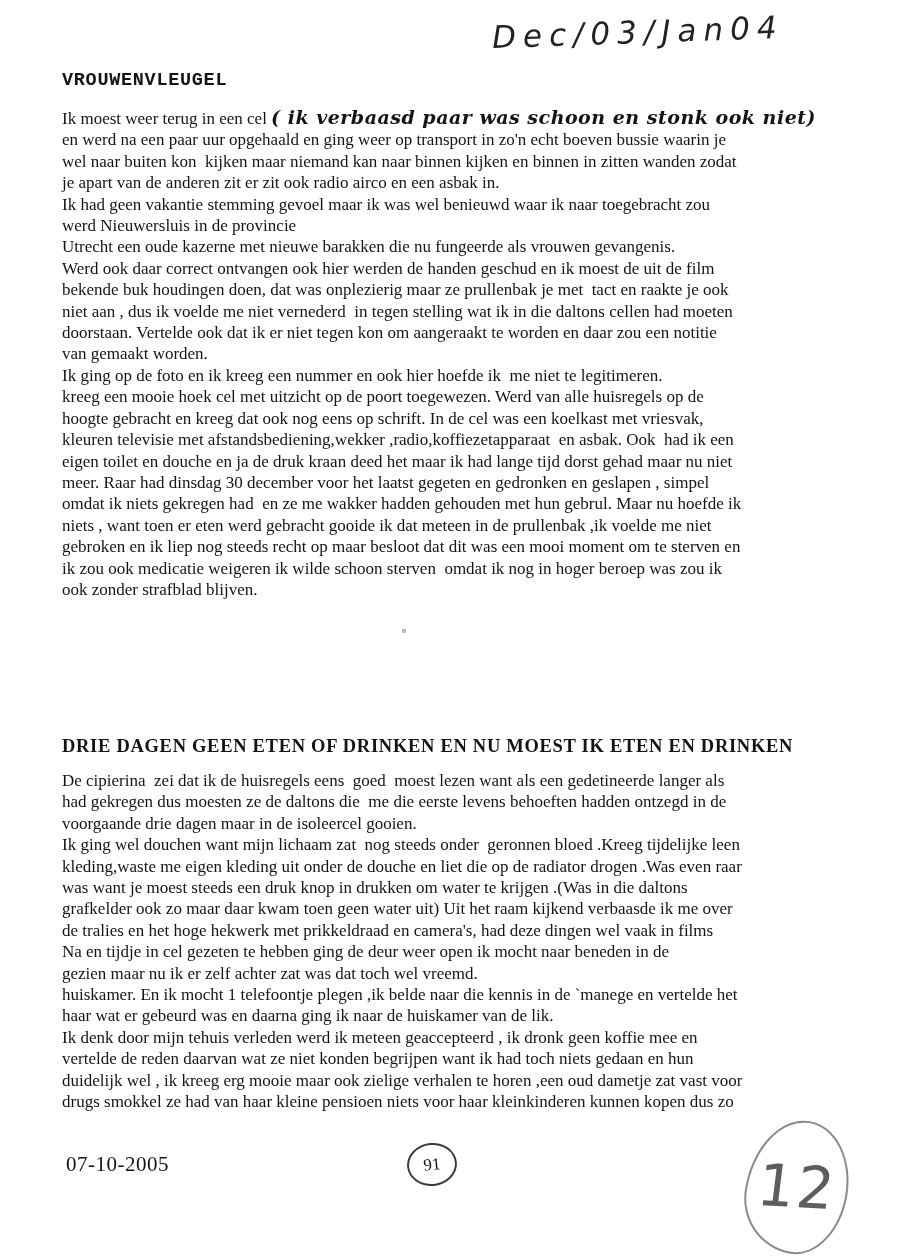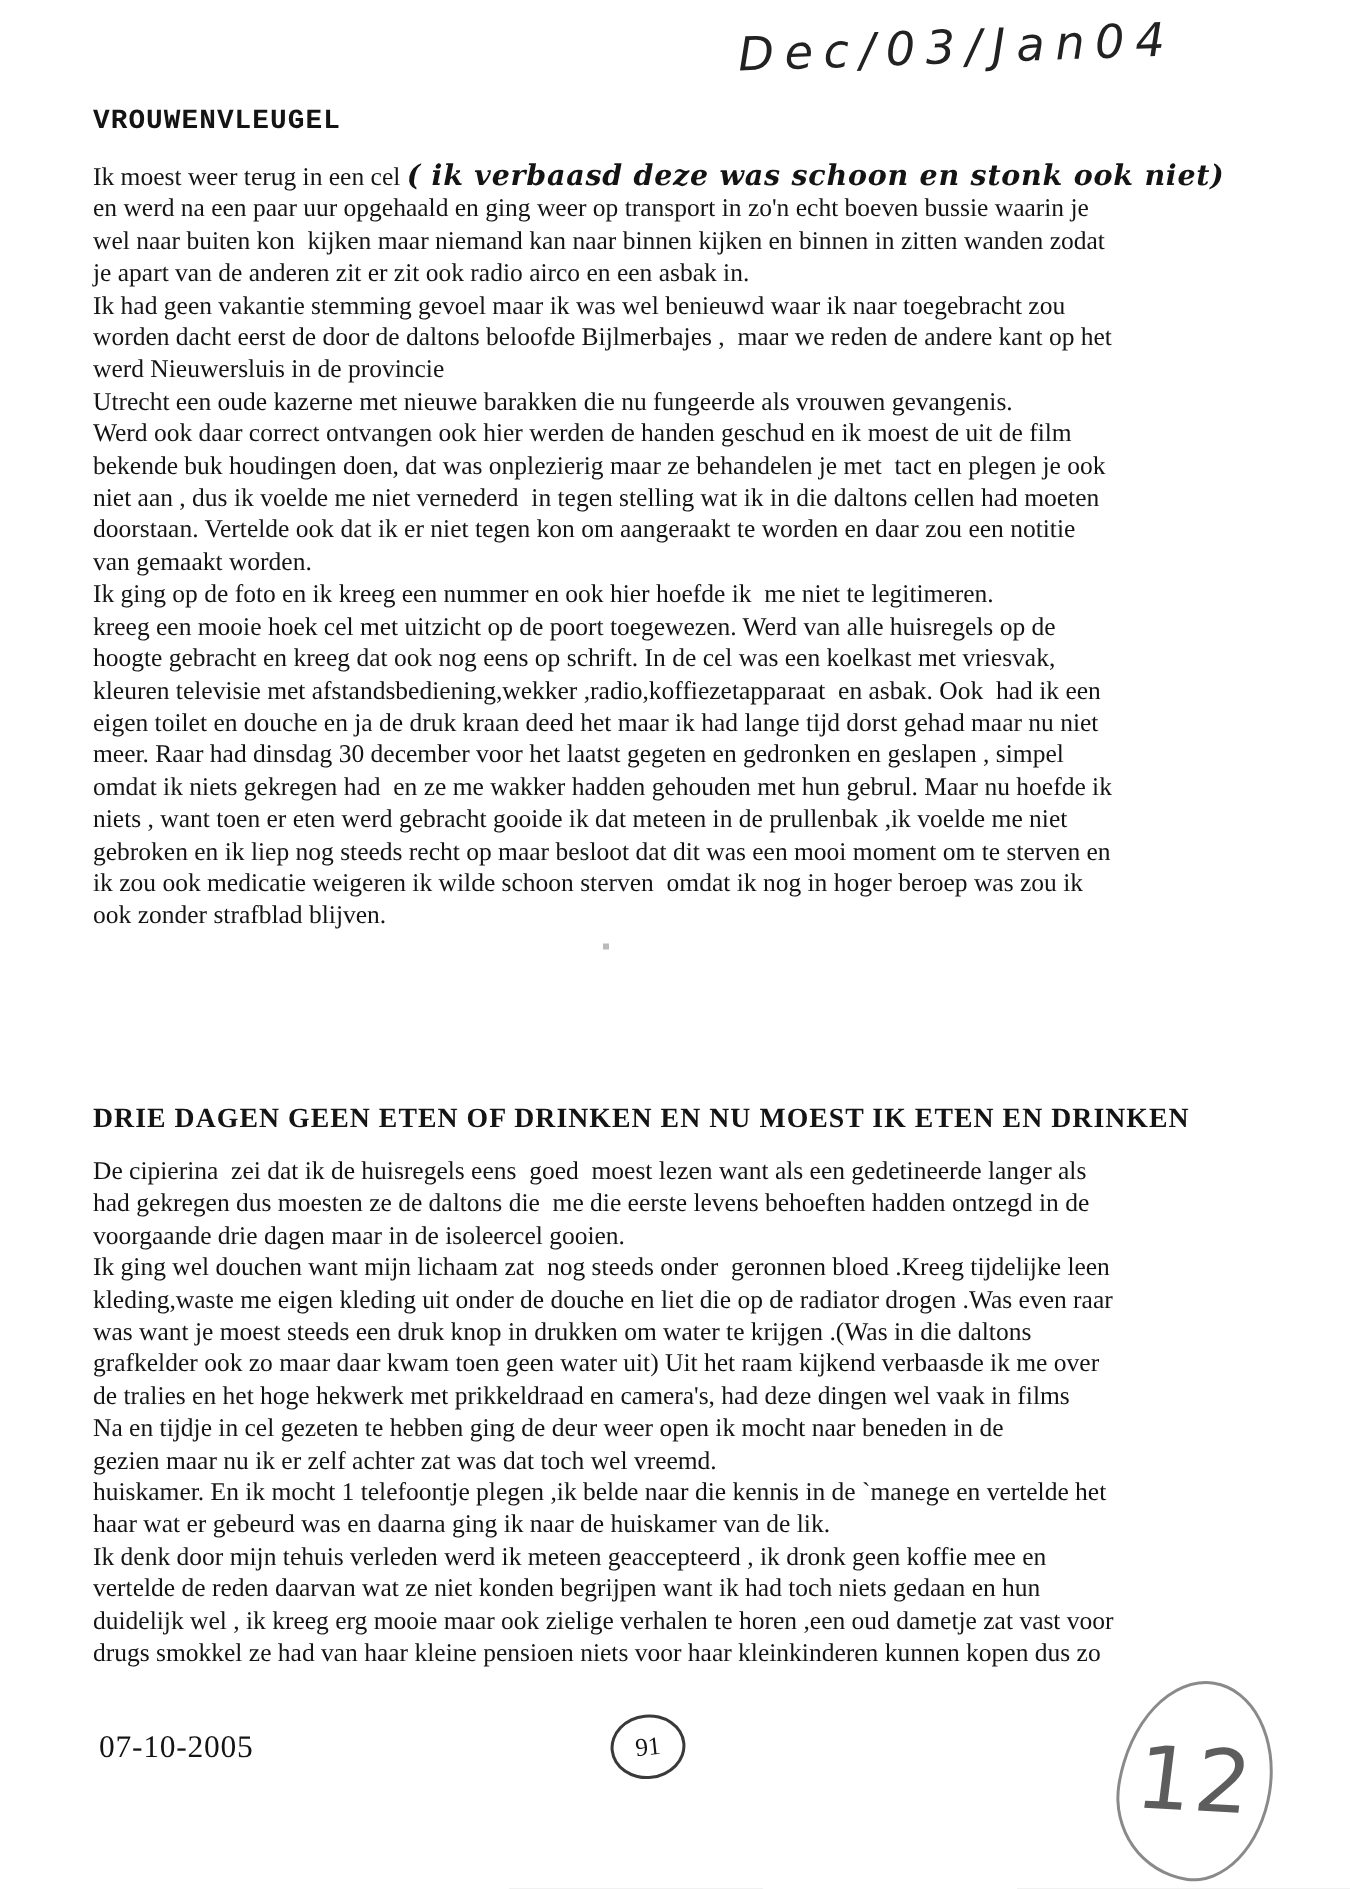--- a/index.html
+++ b/index.html
@@ -107,31 +107,30 @@
 </head>
 <body>
 
 <div class="page">
 
   <div class="hw-date">Dec/03/Jan04</div>
 
   <div class="heading h1">VROUWENVLEUGEL</div>
 
   <div class="text-block sec1">
-    <div class="line"><span>Ik moest weer terug in een cel </span><span class="cursive">( ik verbaasd deze was schoon en stonk ook niet)</span></div>
+    <div class="line"><span>Ik moest weer terug in een cel </span><span class="cursive">( ik verbaasd paar was schoon en stonk ook niet)</span></div>
     <div>
         <div class="line">en werd na een paar uur opgehaald en ging weer op transport in zo'n echt boeven bussie waarin je</div>
         <div class="line">wel naar buiten kon  kijken maar niemand kan naar binnen kijken en binnen in zitten wanden zodat</div>
         <div class="line">je apart van de anderen zit er zit ook radio airco en een asbak in.</div>
         <div class="line">Ik had geen vakantie stemming gevoel maar ik was wel benieuwd waar ik naar toegebracht zou</div>
-        <div class="line">worden dacht eerst de door de daltons beloofde Bijlmerbajes ,  maar we reden de andere kant op het</div>
         <div class="line">werd Nieuwersluis in de provincie</div>
         <div class="line">Utrecht een oude kazerne met nieuwe barakken die nu fungeerde als vrouwen gevangenis.</div>
         <div class="line">Werd ook daar correct ontvangen ook hier werden de handen geschud en ik moest de uit de film</div>
-        <div class="line">bekende buk houdingen doen, dat was onplezierig maar ze behandelen je met  tact en plegen je ook</div>
+        <div class="line">bekende buk houdingen doen, dat was onplezierig maar ze prullenbak je met  tact en raakte je ook</div>
         <div class="line">niet aan , dus ik voelde me niet vernederd  in tegen stelling wat ik in die daltons cellen had moeten</div>
         <div class="line">doorstaan. Vertelde ook dat ik er niet tegen kon om aangeraakt te worden en daar zou een notitie</div>
         <div class="line">van gemaakt worden.</div>
         <div class="line">Ik ging op de foto en ik kreeg een nummer en ook hier hoefde ik  me niet te legitimeren.</div>
         <div class="line">kreeg een mooie hoek cel met uitzicht op de poort toegewezen. Werd van alle huisregels op de</div>
         <div class="line">hoogte gebracht en kreeg dat ook nog eens op schrift. In de cel was een koelkast met vriesvak,</div>
         <div class="line">kleuren televisie met afstandsbediening,wekker ,radio,koffiezetapparaat  en asbak. Ook  had ik een</div>
         <div class="line">eigen toilet en douche en ja de druk kraan deed het maar ik had lange tijd dorst gehad maar nu niet</div>
         <div class="line">meer. Raar had dinsdag 30 december voor het laatst gegeten en gedronken en geslapen , simpel</div>
         <div class="line">omdat ik niets gekregen had  en ze me wakker hadden gehouden met hun gebrul. Maar nu hoefde ik</div>

